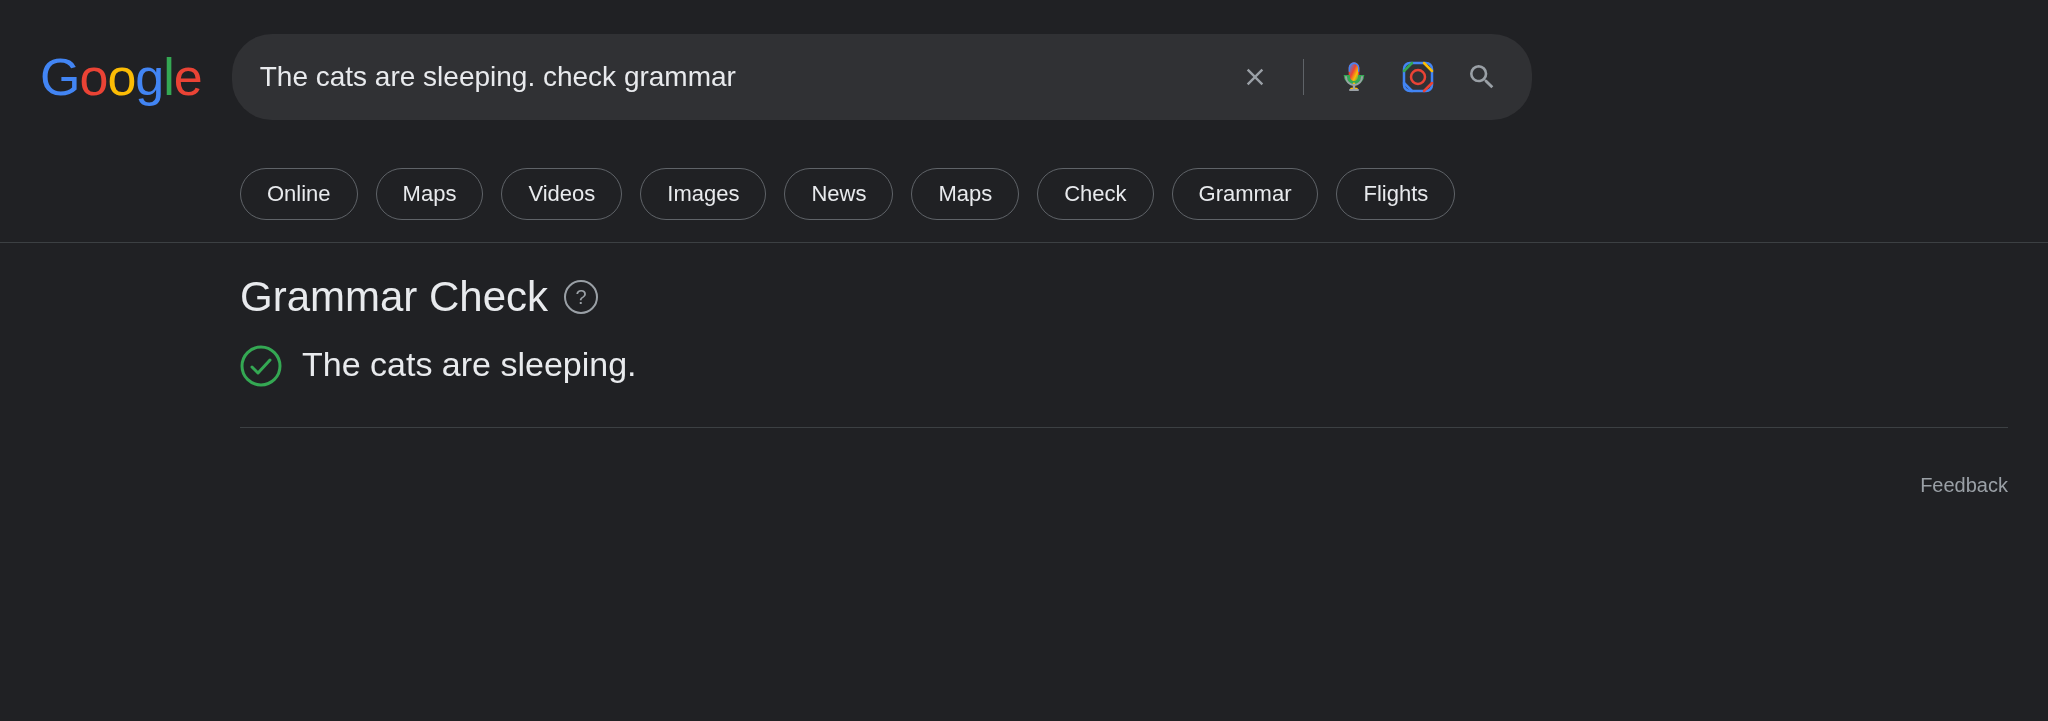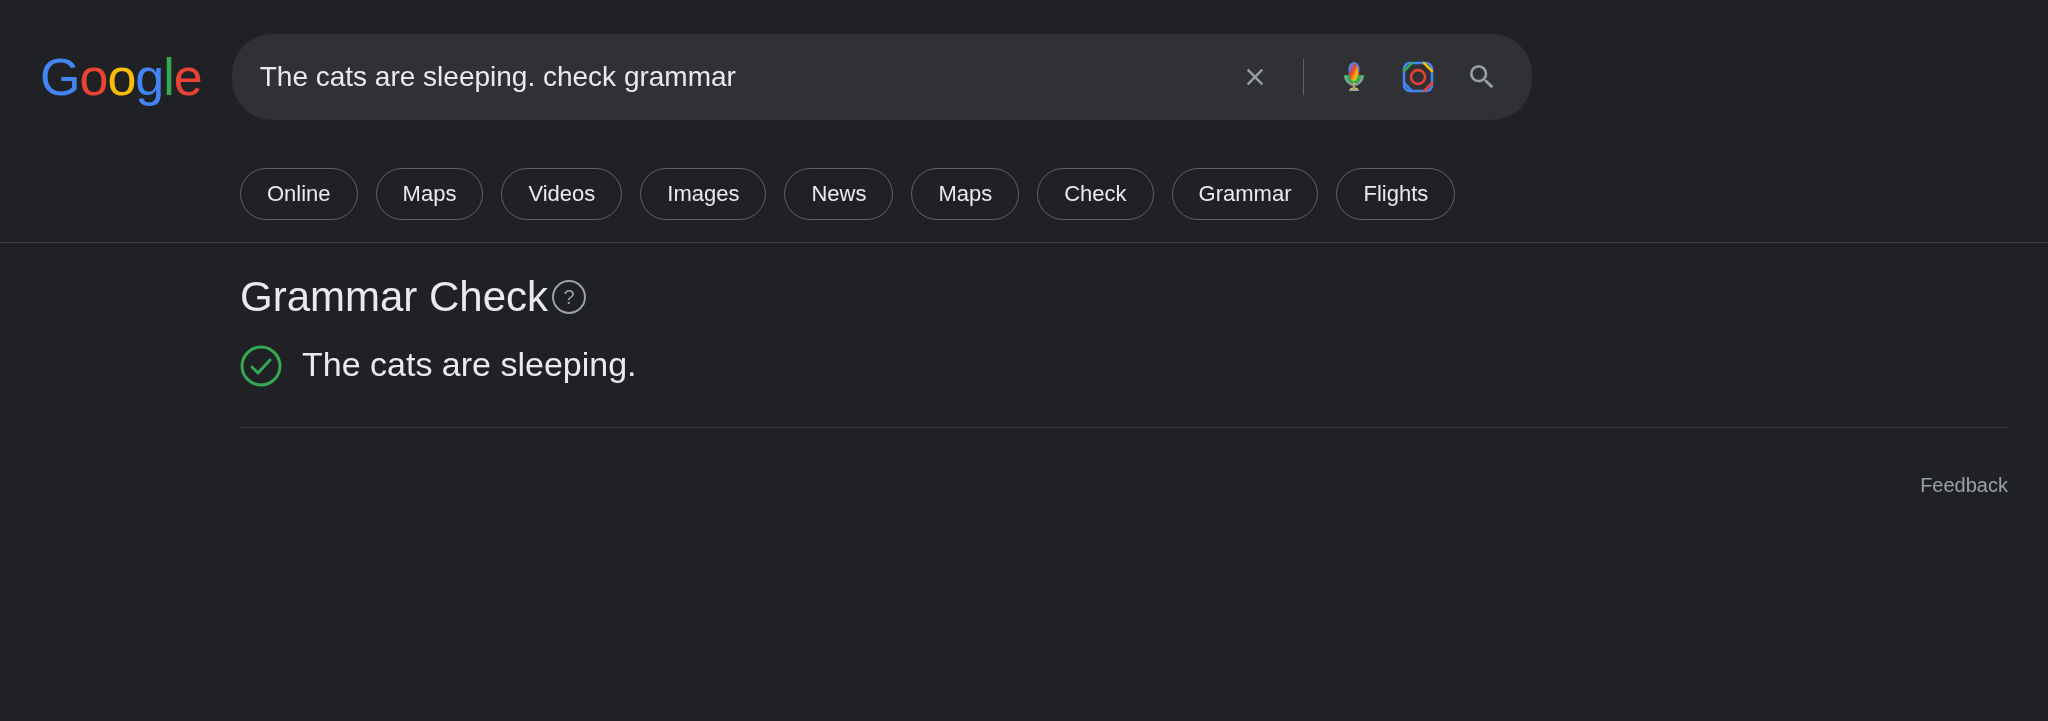--- a/index.html
+++ b/index.html
@@ -136,21 +136,21 @@
       font-size: 20px;
       margin-bottom: 28px;
     }
 
     .result-title {
       font-size: 42px;
       font-weight: 400;
       color: #e8eaed;
       display: flex;
       align-items: center;
-      gap: 4px;
+      gap: 16px;
       margin-bottom: 24px;
     }
 
     .help-icon {
       display: inline-flex;
       align-items: center;
       justify-content: center;
       width: 34px;
       height: 34px;
       border-radius: 50%;

